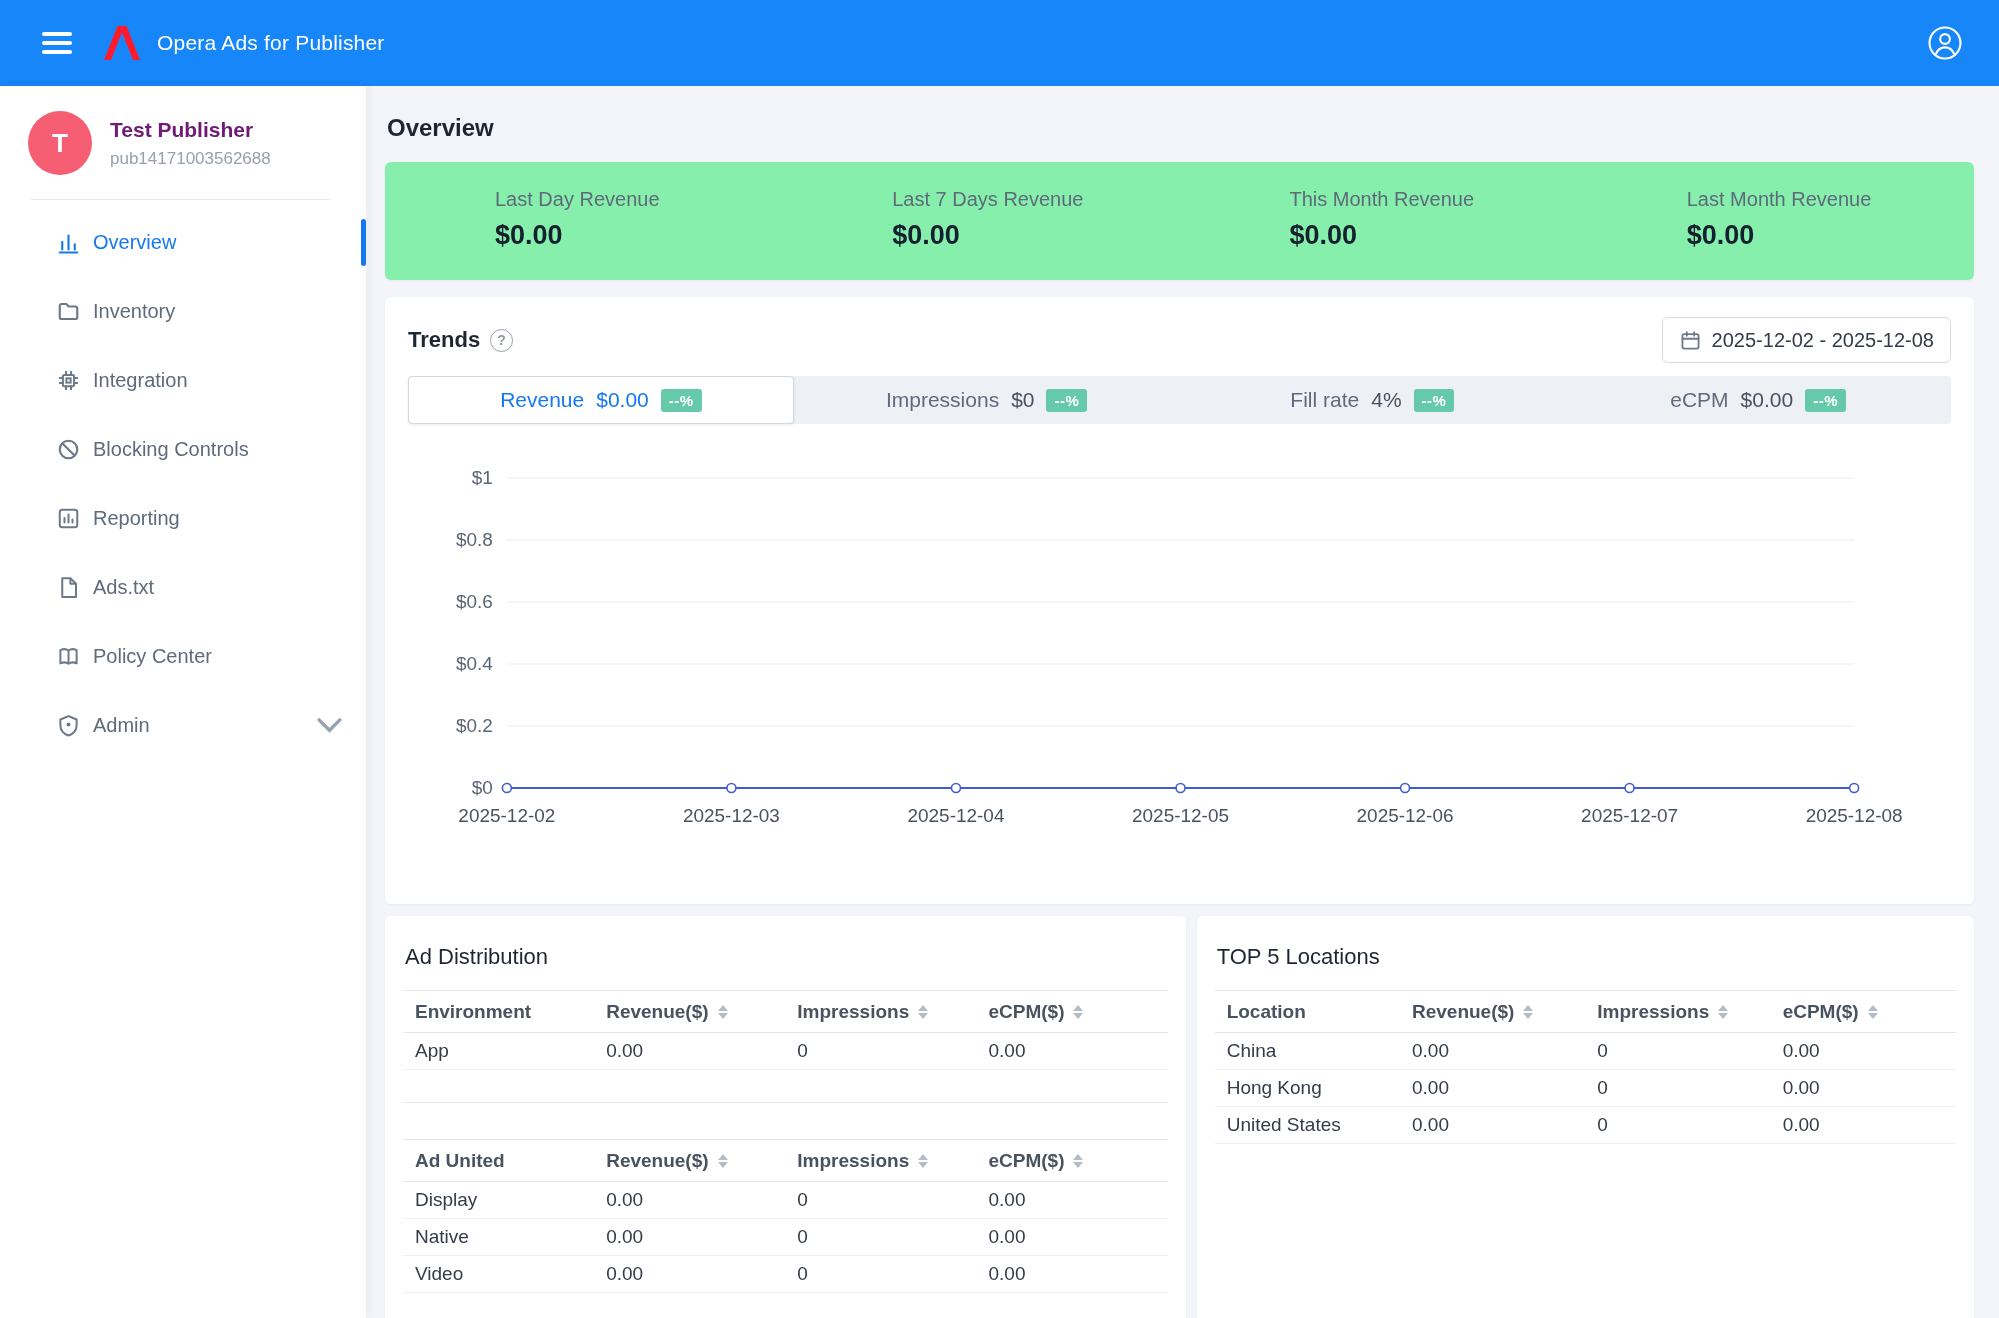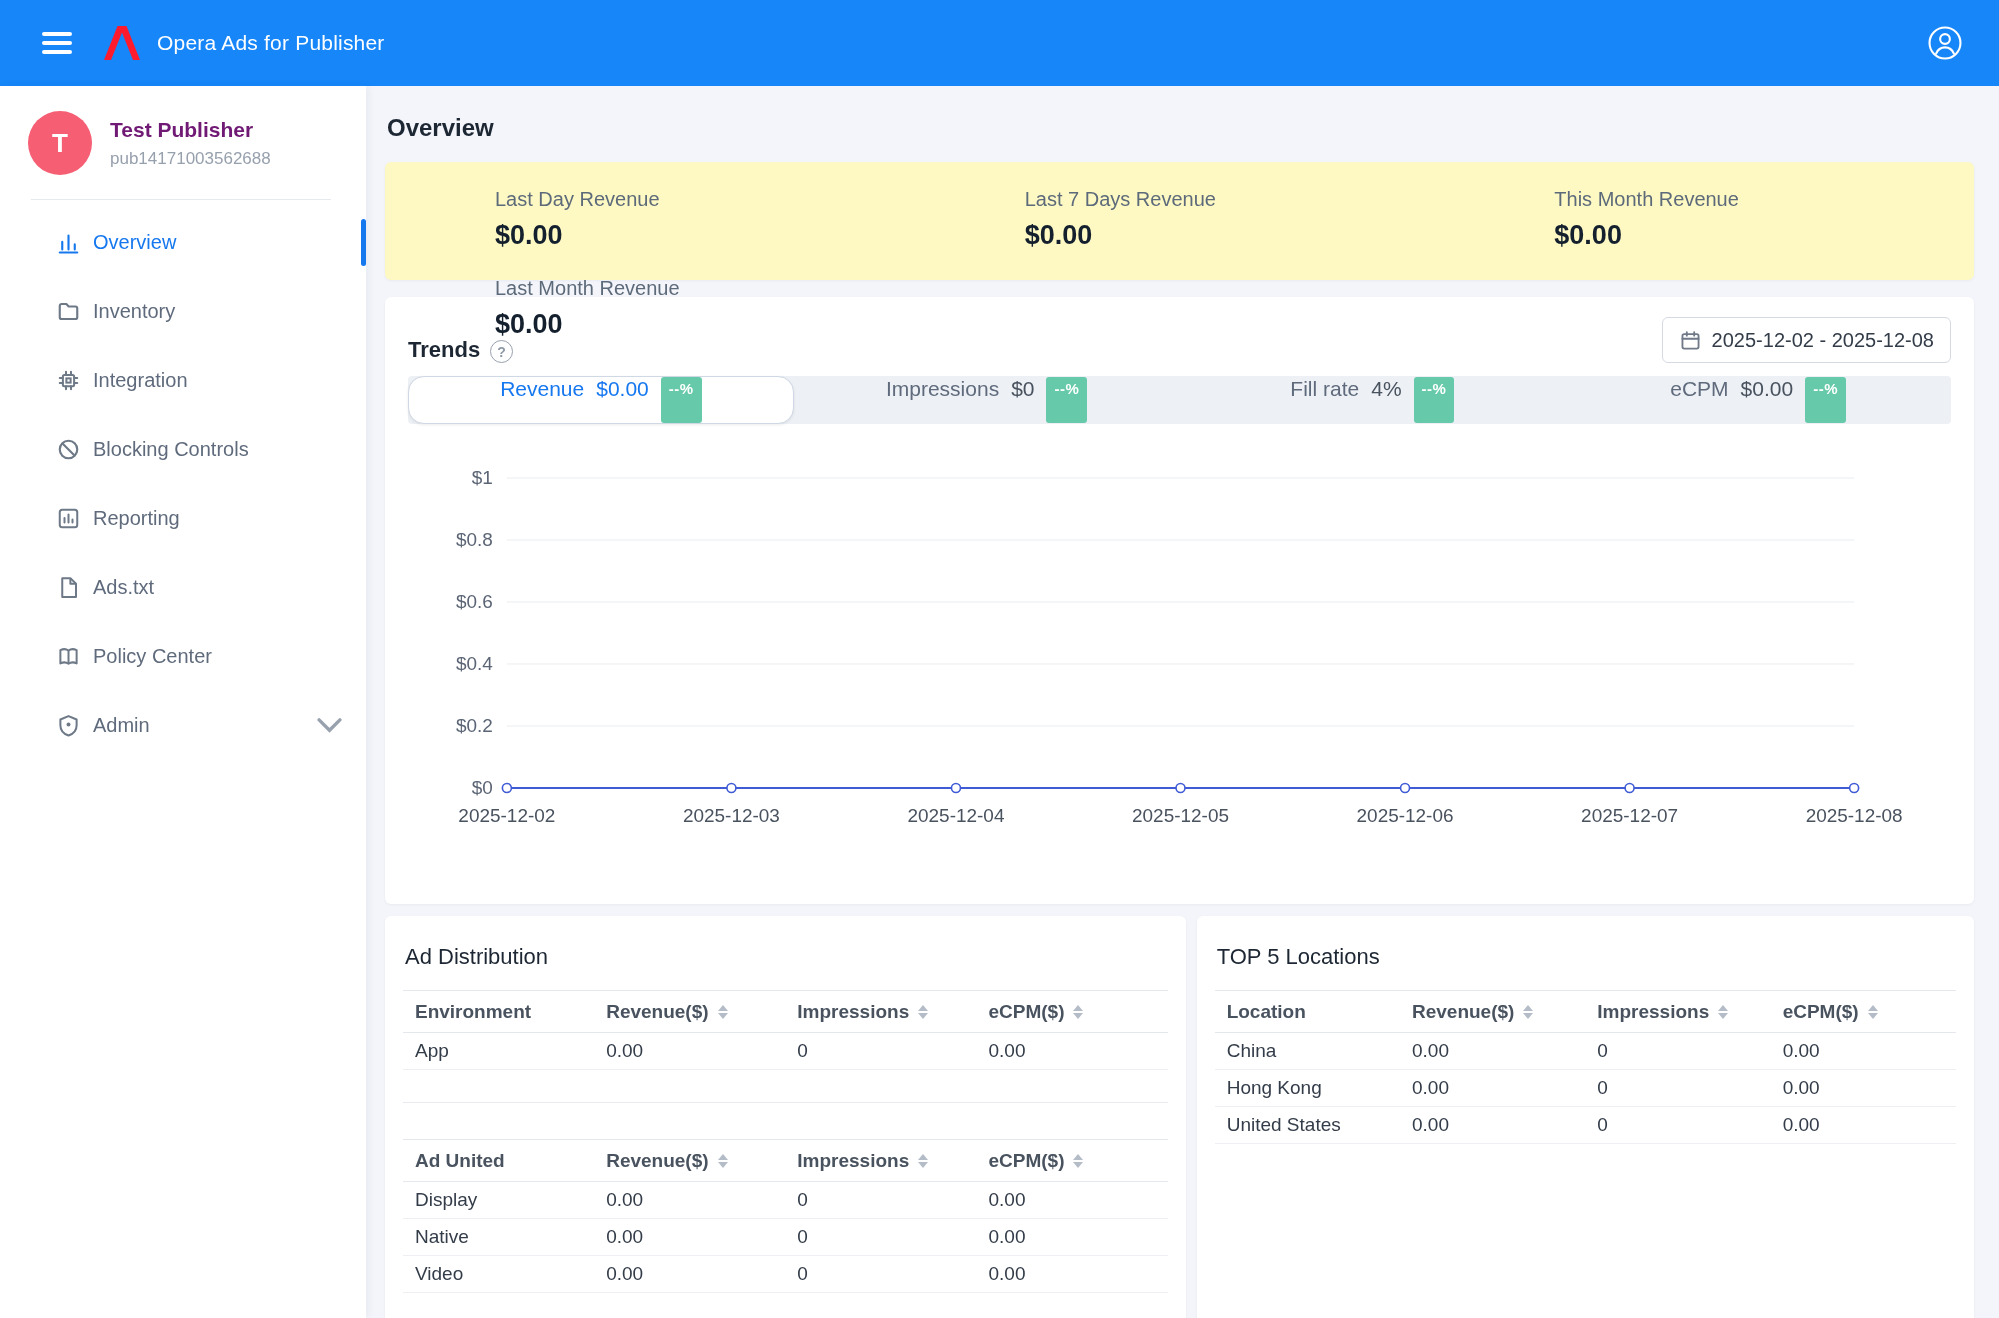--- a/index.html
+++ b/index.html
@@ -35,39 +35,39 @@
   .menu-item.active{color:var(--accent)}
   .menu-item.active .micon{color:var(--accent)}
   .menu-item.active::after{content:'';position:absolute;right:0;top:11px;bottom:11px;width:5px;
     border-radius:3px;background:var(--accent)}
   .chev{margin-left:auto;display:flex}
 
   
   .main{flex:1;padding:16px 25px 0 19px;overflow:hidden}
   .page-title{font-size:24px;font-weight:700;color:#1d2734;margin:12px 0 20px 2px}
 
-  .stats-card{background:#fef9c3;border-radius:6px;height:118px;box-shadow:0 1px 3px rgba(20,40,80,.05);
-    display:grid;grid-template-columns:repeat(3,1fr)}
+  .stats-card{background:#86efac;border-radius:6px;height:118px;box-shadow:0 1px 3px rgba(20,40,80,.05);
+    display:grid;grid-template-columns:repeat(4,1fr)}
   .stat{padding:26px 0 0 110px}
   .stat-label{font-size:20px;color:#5d6a7a}
   .stat-value{font-size:27px;font-weight:700;color:#14202e;margin-top:9px}
 
   .trends-card{background:#fff;border-radius:6px;margin-top:17px;padding:20px 23px 26px;
     box-shadow:0 1px 3px rgba(20,40,80,.05)}
-  .trends-head{display:flex;align-items:flex-end;height:46px}
+  .trends-head{display:flex;align-items:center;height:46px}
   .trends-title{font-size:22px;font-weight:700;color:#1d2734}
   .help{width:23px;height:23px;border-radius:50%;border:1.5px solid #98a1ae;color:#8f99a6;
     display:inline-flex;align-items:center;justify-content:center;font-size:14px;font-weight:700;
     margin-left:10px;cursor:pointer}
   .date-picker{margin-left:auto;height:46px;border:1px solid #d5dae2;border-radius:6px;background:#fff;
     display:flex;align-items:center;gap:10px;padding:0 16px;font-size:20px;color:#333c49;cursor:pointer}
 
   .tabs{margin-top:13px;background:#edf0f5;border-radius:4px;display:flex;height:48px}
-  .tab{flex:1;display:flex;justify-content:center;gap:12px;font-size:21px;
-    color:#5f6b7c;cursor:pointer;border:1px solid transparent;border-radius:16px}
+  .tab{flex:1;display:flex;align-items:center;justify-content:center;gap:12px;font-size:21px;
+    color:#5f6b7c;cursor:pointer;border:1px solid transparent;border-radius:4px}
   .tab .val{color:#49535f;font-weight:500}
   .tab.active{background:#fff;border-color:#cfd8e4;box-shadow:0 1px 3px rgba(0,0,0,.08)}
   .tab.active .lab,.tab.active .val{color:var(--accent)}
   .badge{background:var(--badge-bg);color:#fff;font-size:15px;font-weight:600;padding:3px 8px;
     border-radius:3px;letter-spacing:.5px}
 
   .chart-wrap{margin-top:24px}
   .chart-wrap svg{display:block;width:100%;height:430px}
   .grid{stroke:#eaecf0;stroke-width:1}
   .grid.base{stroke:#dfe3e9}

